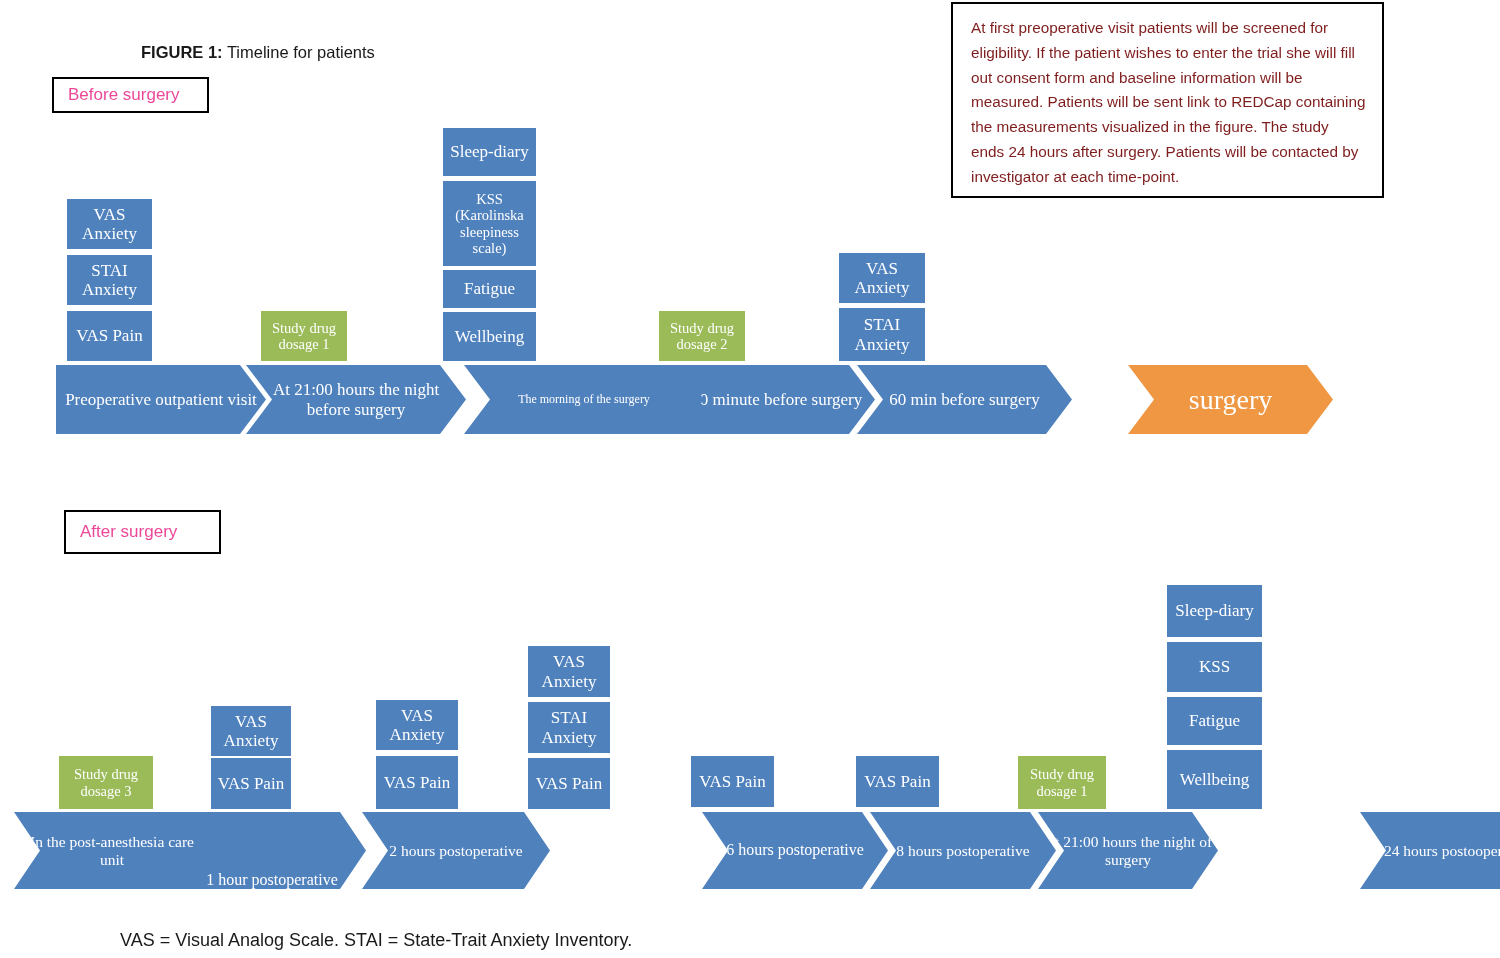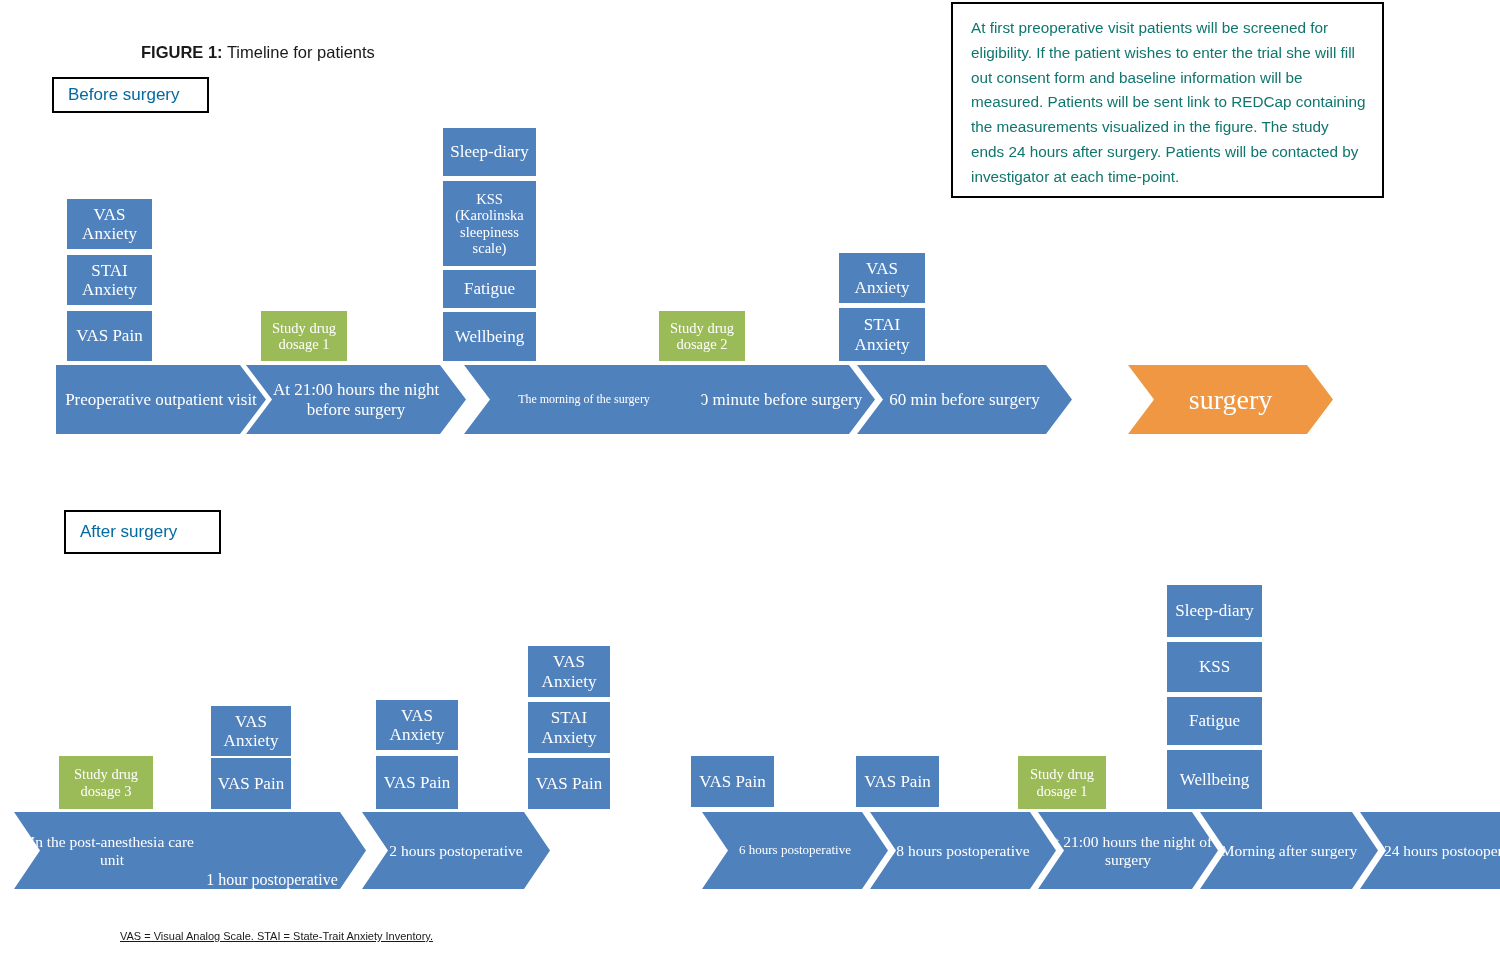--- a/index.html
+++ b/index.html
@@ -28,21 +28,21 @@
     white-space: nowrap;
   }
   #figure-caption .lbl { font-weight: bold; }
 
   
   .section-label {
     border: 2px solid #000000;
     background: #ffffff;
     font-family: "Liberation Sans", sans-serif;
     font-size: 17px;
-    color: #0369a1;
+    color: #ec4899;
     display: flex;
     align-items: center;
     padding-left: 14px;
     box-sizing: border-box;
   }
   #label-before-surgery { left: 52px; top: 77px; width: 157px; height: 36px; }
   #label-after-surgery  { left: 64px; top: 510px; width: 157px; height: 44px; }
 
   
   #note-box {
@@ -50,32 +50,31 @@
     top: 2px;
     width: 433px;
     height: 196px;
     border: 2px solid #000000;
     background: #ffffff;
     box-sizing: border-box;
     padding: 12px 16px 10px 18px;
     font-family: "Liberation Sans", sans-serif;
     font-size: 15.3px;
     line-height: 1.62;
-    color: #0f766e;
+    color: #7f1d1d;
   }
 
   
   #footnote {
     left: 120px;
     top: 930px;
     font-family: "Liberation Sans", sans-serif;
-    font-size: 11px;
+    font-size: 18px;
     color: #1a1a1a;
     white-space: nowrap;
-    text-decoration: underline;
   }
 
   
   .mbox {
     box-sizing: border-box;
     display: flex;
     align-items: center;
     justify-content: center;
     text-align: center;
     color: #ffffff;
@@ -189,30 +188,27 @@
 <div class="band" id="bottom-band">
     <div class="chev notch-right" style="left: 0px; width: 196px; font-size: 15.5px; z-index: 50;">
       <span class="ctext">In the post-anesthesia care unit</span>
     </div>
     <div class="chev notch-right" style="left: 164px; width: 188px; font-size: 16px; z-index: 49; align-items: flex-end;">
       <span class="ctext">1 hour postoperative</span>
     </div>
     <div class="chev notch-right" style="left: 348px; width: 188px; font-size: 15.5px; z-index: 48;">
       <span class="ctext">2 hours postoperative</span>
     </div>
-    <div class="chev notch-right" style="left: 688px; width: 186px; font-size: 13px; z-index: 46;">
+    <div class="chev notch-right" style="left: 688px; width: 186px; font-size: 16px; z-index: 46;">
       <span class="ctext">6 hours postoperative</span>
     </div>
     <div class="chev notch-right" style="left: 856px; width: 186px; font-size: 15.5px; z-index: 45;">
       <span class="ctext">8 hours postoperative</span>
     </div>
     <div class="chev notch-right" style="left: 1024px; width: 180px; font-size: 15.5px; z-index: 44;">
       <span class="ctext">At 21:00 hours the night of surgery</span>
     </div>
-    <div class="chev notch-right" style="left: 1186px; width: 178px; font-size: 15.5px; z-index: 43;">
-      <span class="ctext">Morning after surgery</span>
-    </div>
     <div class="chev notch-right" style="left: 1346px; width: 190px; font-size: 15.5px; z-index: 42;">
       <span class="ctext">24 hours postooperativ</span>
     </div>
   </div>
 
 <div class="abs" id="footnote">VAS = Visual Analog Scale. STAI = State-Trait Anxiety Inventory.</div>
 
 </body></html>

